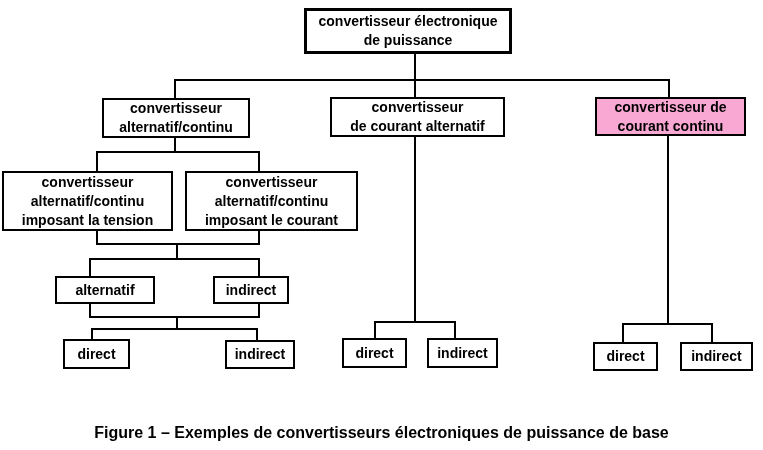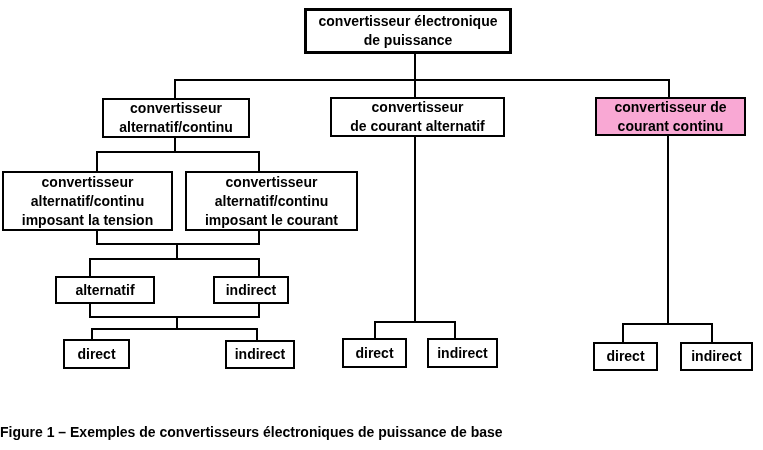--- a/index.html
+++ b/index.html
@@ -26,21 +26,22 @@
     font-weight: bold;
     line-height: 19px;
     white-space: pre-line;
   }
   .node.thick { border-width: 3px; }
   #caption {
     position: absolute;
     left: 0;
     top: 424px;
     width: 100%;
-    font-size: 14px;
+    text-align: center;
+    font-size: 16px;
     font-weight: bold;
   }
 </style>
 </head>
 <body>
 
 <div id="canvas">
   <div id="caption">Figure 1 – Exemples de convertisseurs électroniques de puissance de base</div>
 <div class="line" style="left: 414px; top: 53px; width: 2px; height: 28px; background: rgb(0, 0, 0);"></div>
     <div class="line" style="left: 174px; top: 79px; width: 496px; height: 2px; background: rgb(0, 0, 0);"></div>

